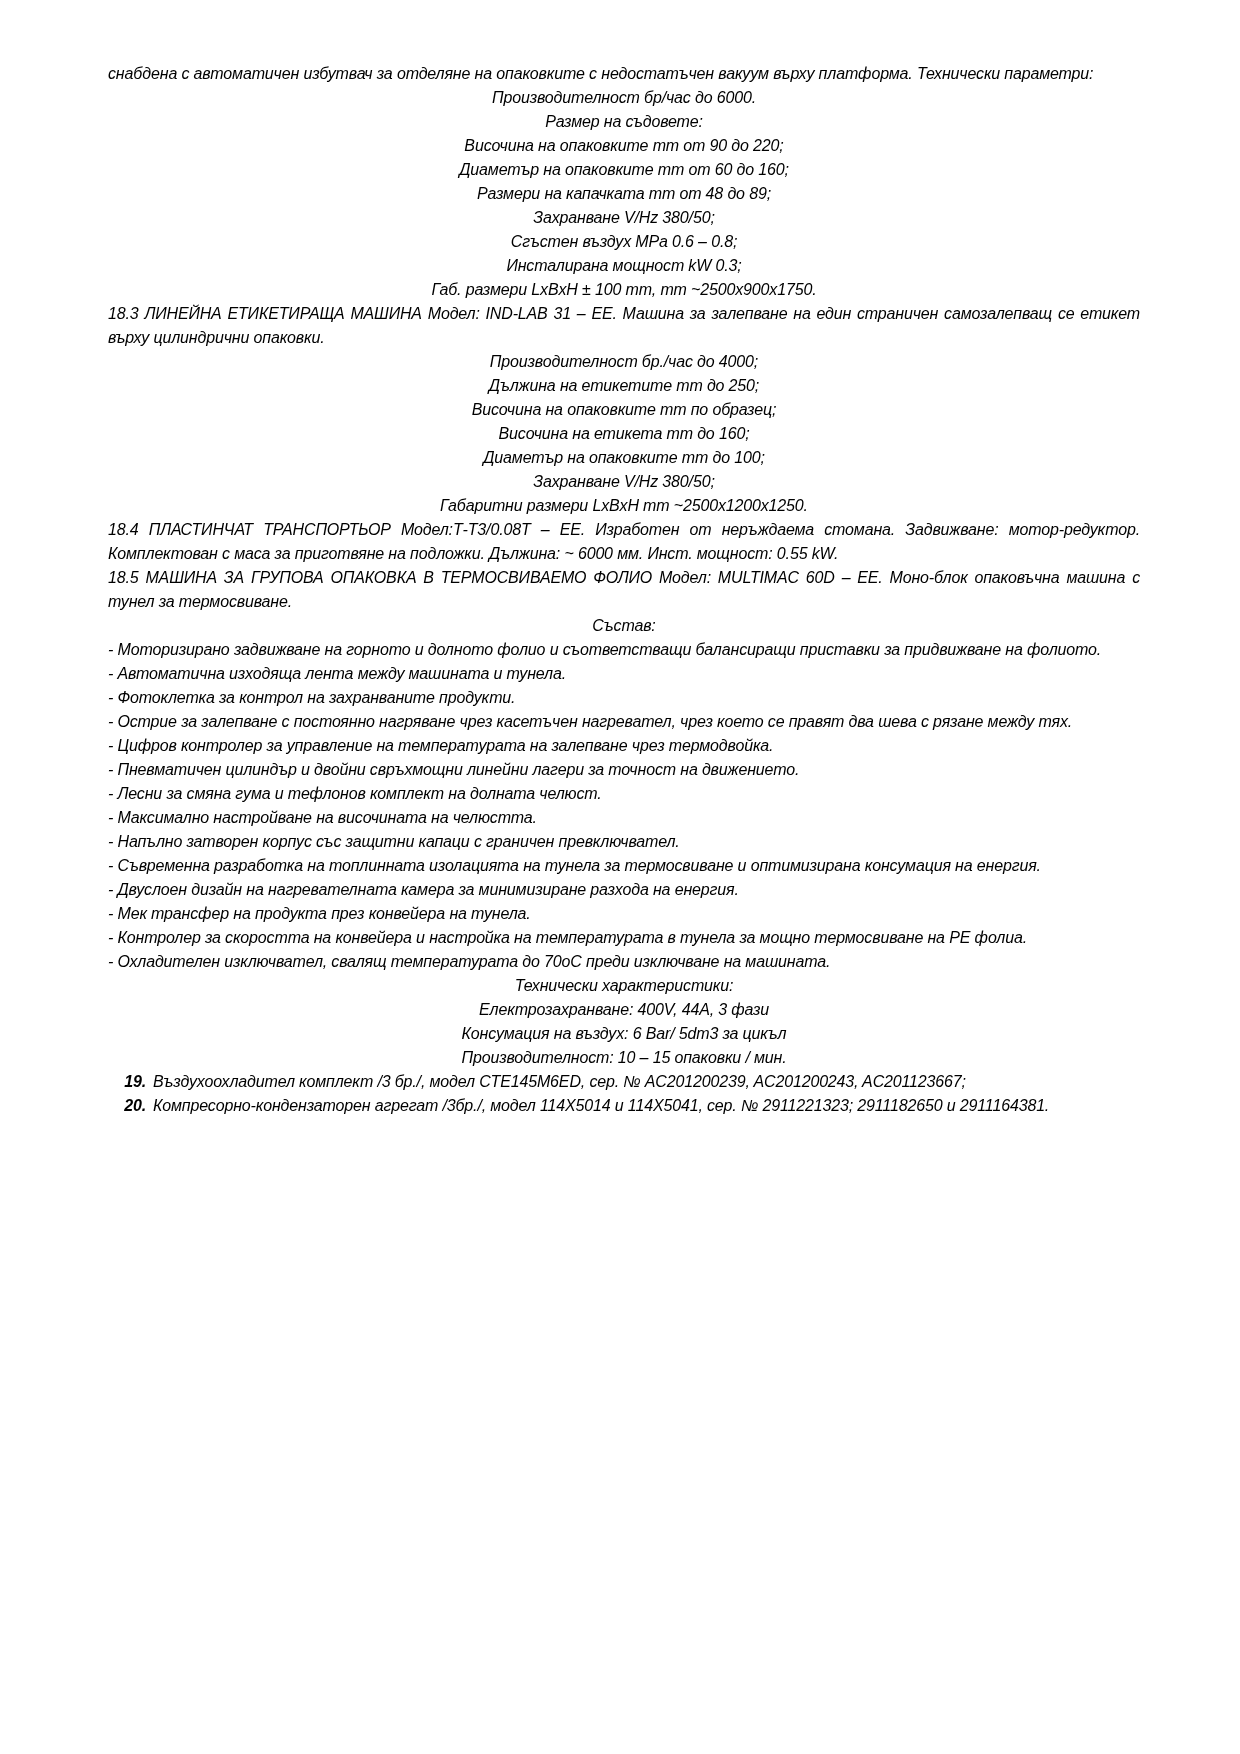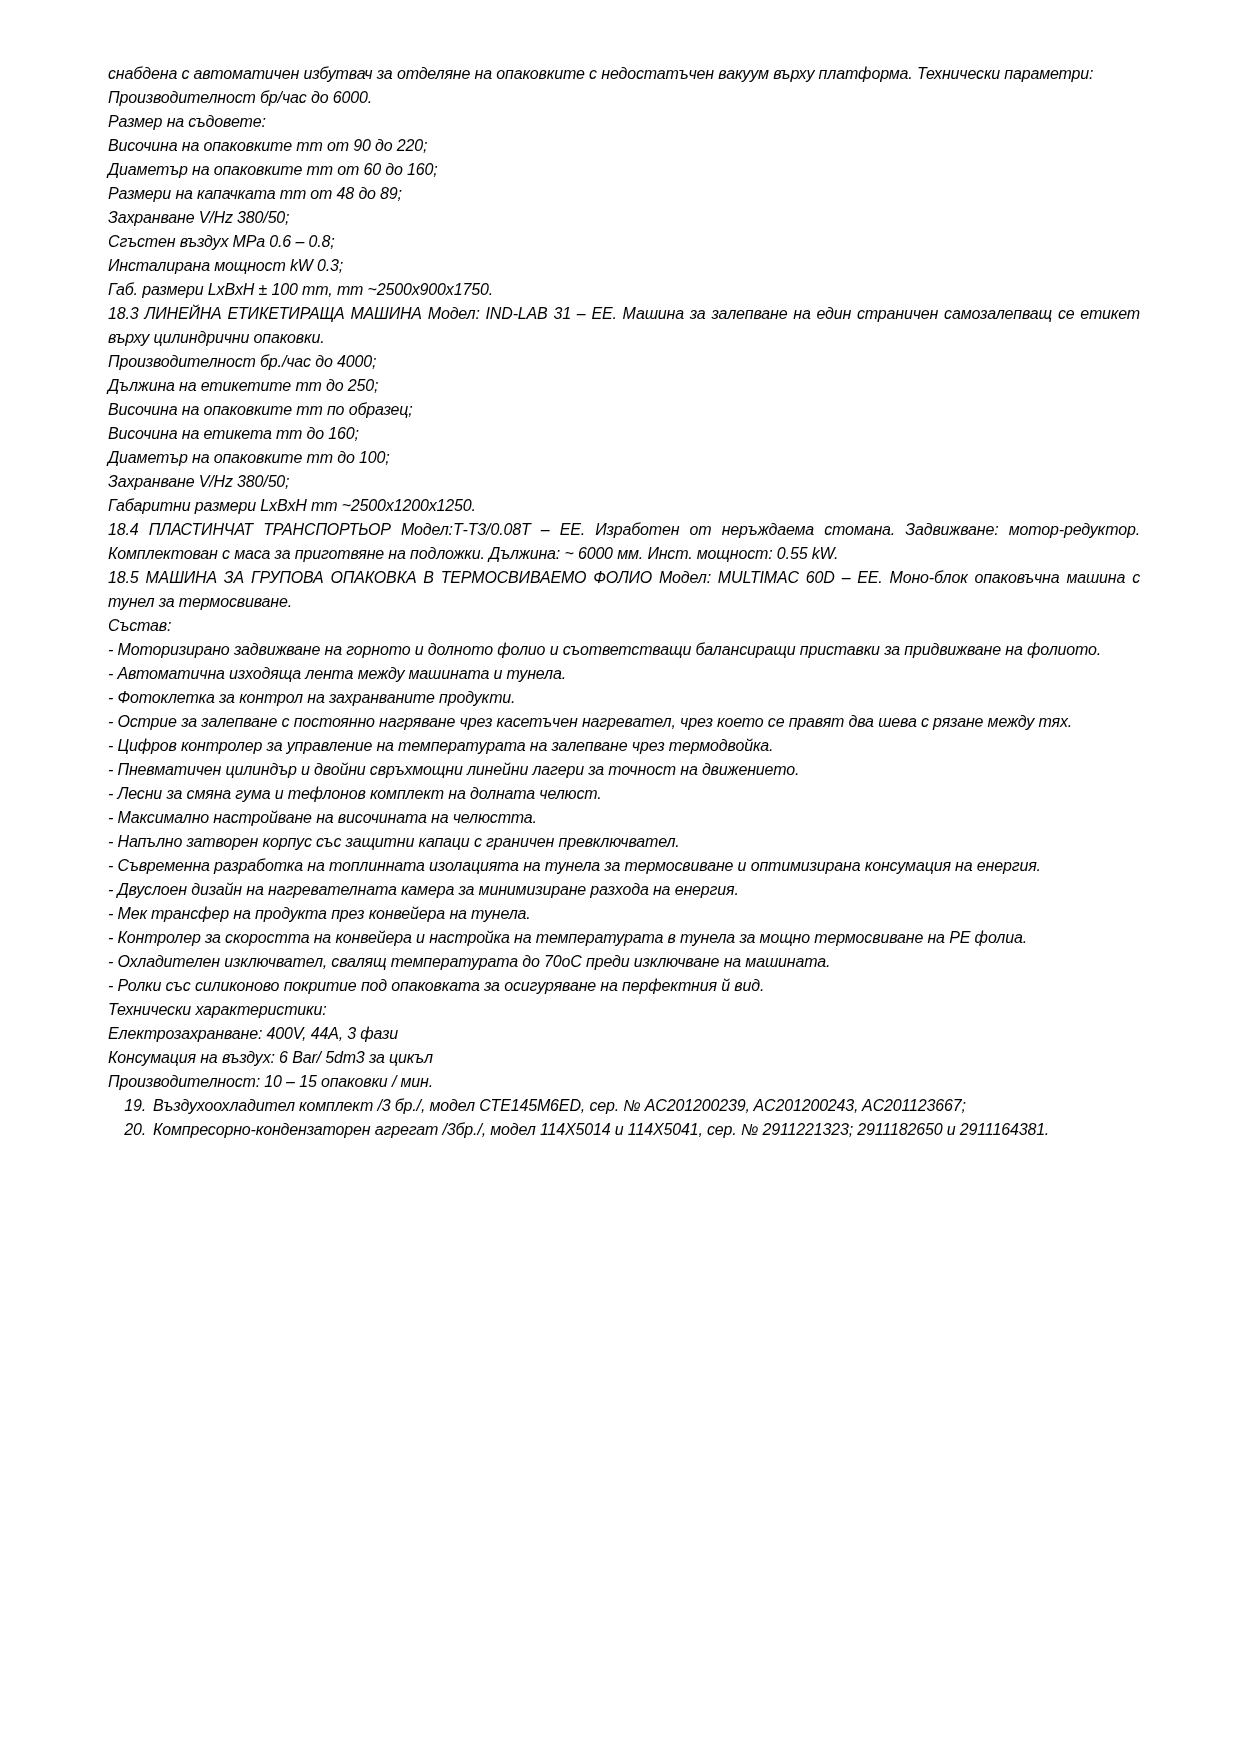--- a/index.html
+++ b/index.html
@@ -28,21 +28,21 @@
     text-align: justify;
     letter-spacing: -0.15px;
   }
   
   p.para {
     margin: 0;
     text-align: justify;
     text-justify: inter-word;
   }
   p.para.nojust {
-    text-align: left;
+    text-align: center;
   }
   .bold {
     font-weight: normal;
   }
   
   .num-list {
     margin: 0;
     padding: 0;
     list-style: none;
   }
@@ -51,21 +51,21 @@
     padding-left: 45px;
     text-align: justify;
     margin: 0;
   }
   .num-item .marker {
     position: absolute;
     left: 0;
     top: 0;
     width: 38px;
     text-align: right;
-    font-weight: normal;
+    font-weight: bold;
     font-style: italic;
   }
 </style>
 </head>
 <body>
 
 <div class="page">
   <div class="doc-body">
 
     <p class="para nojust" style="text-align:justify;">снабдена с автоматичен избутвач за отделяне на опаковките с недостатъчен вакуум върху платформа. Технически параметри:</p>
@@ -103,21 +103,20 @@
     <p class="para">- Цифров контролер за управление на температурата на залепване чрез термодвойка.</p>
     <p class="para">- Пневматичен цилиндър и двойни свръхмощни линейни лагери за точност на движението.</p>
     <p class="para">- Лесни за смяна гума и тефлонов комплект на долната челюст.</p>
     <p class="para">- Максимално настройване на височината на челюстта.</p>
     <p class="para">- Напълно затворен корпус със защитни капаци с граничен превключвател.</p>
     <p class="para">- Съвременна разработка на топлинната изолацията на тунела за термосвиване и оптимизирана консумация на енергия.</p>
     <p class="para">- Двуслоен дизайн на нагревателната камера за минимизиране разхода на енергия.</p>
     <p class="para">- Мек трансфер на продукта през конвейера на тунела.</p>
     <p class="para">- Контролер за скоростта на конвейера и настройка на температурата в тунела за мощно термосвиване на РЕ фолиа.</p>
     <p class="para">- Охладителен изключвател, свалящ температурата до 70оС преди изключване на машината.</p>
-    <p class="para">- Ролки със силиконово покритие под опаковката за осигуряване на перфектния й вид.</p>
 
     <p class="para nojust">Технически характеристики:</p>
     <p class="para nojust">Електрозахранване: 400V, 44A, 3 фази</p>
     <p class="para nojust">Консумация на въздух: 6 Bar/ 5dm3 за цикъл</p>
     <p class="para nojust">Производителност: 10 – 15 опаковки / мин.</p>
 
     <ol class="num-list">
       <li class="num-item"><span class="marker">19.</span><span>Въздухоохладител комплект /3 бр./, модел CTE145M6ED, сер. № AC201200239, AC201200243, AC201123667;</span></li>
       <li class="num-item"><span class="marker">20.</span><span>Компресорно-кондензаторен агрегат /3бр./, модел 114X5014 и 114X5041, сер. № 2911221323; 2911182650 и 2911164381.</span></li>
     </ol>

